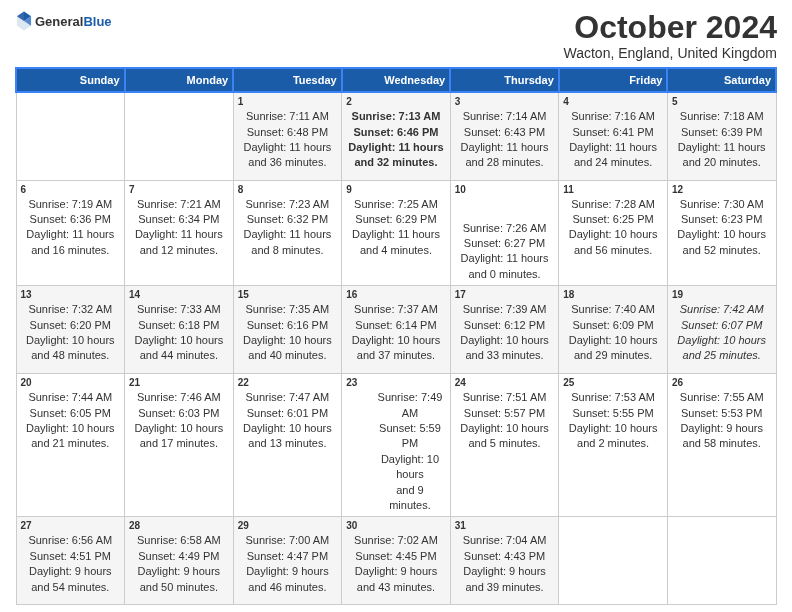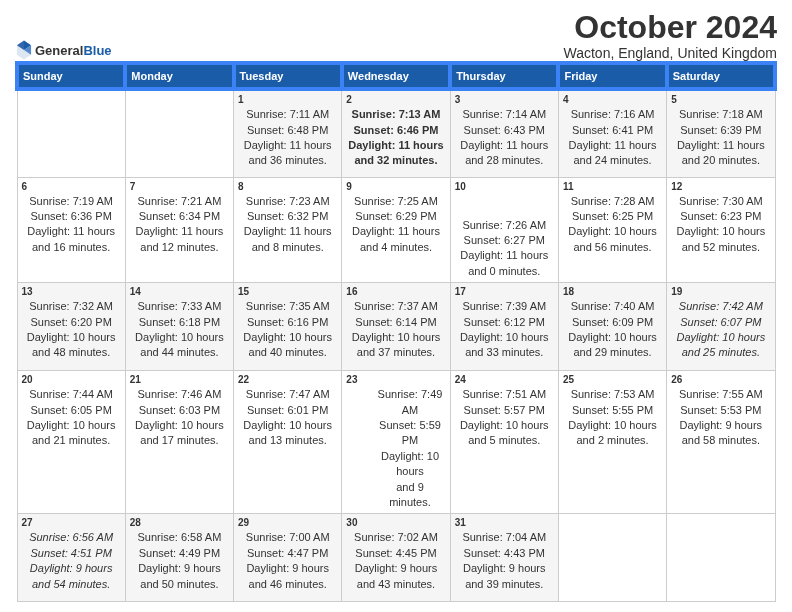--- a/index.html
+++ b/index.html
@@ -11,22 +11,22 @@
       overflow: hidden;
     }
     .page {
       width: 792px;
       height: 612px;
       padding: 10px 15px;
     }
     .header {
       display: flex;
       justify-content: space-between;
-      align-items: flex-end;
-      margin-bottom: 0;
+      align-items: flex-start;
+      margin-bottom: 6px;
       gap: 8px;
     }
     .logo {
       display: flex;
       align-items: center;
       gap: 2px;
     }
     .logo-icon {
       width: 18px;
       height: 22px;
@@ -48,22 +48,22 @@
       width: 100%;
       border-collapse: collapse;
       table-layout: fixed;
     }
     thead th {
       background-color: #1a5ca8;
       color: #fff;
       font-size: 11px;
       font-weight: bold;
       padding: 5px 4px;
-      text-align: left;
-      border: 4px solid #3b82f6;
+      text-align: right;
+      border: 2px solid #3b82f6;
     }
     tbody td {
       border: 1px solid #ccc;
       vertical-align: top;
       padding: 3px 4px;
       font-size: 9.5px;
       color: #333;
       height: 88px;
       background: #fff;
     }
@@ -309,21 +309,21 @@
             <span class="day-num">26</span>
             <div class="cell-content" style="white-space: pre-line;">Sunrise: 7:55 AM
 Sunset: 5:53 PM
 Daylight: 9 hours
 and 58 minutes.</div>
           </td>
         </tr>
         <tr>
           <td>
             <span class="day-num">27</span>
-            <div class="cell-content" style="white-space: pre-line; font-style: italic;">Sunrise: 6:56 AM
+            <div class="cell-content" style="white-space: pre-line;">Sunrise: 6:56 AM
 Sunset: 4:51 PM
 Daylight: 9 hours
 and 54 minutes.</div>
           </td>
           <td>
             <span class="day-num">28</span>
             <div class="cell-content" style="white-space: pre-line;">Sunrise: 6:58 AM
 Sunset: 4:49 PM
 Daylight: 9 hours
 and 50 minutes.</div>

